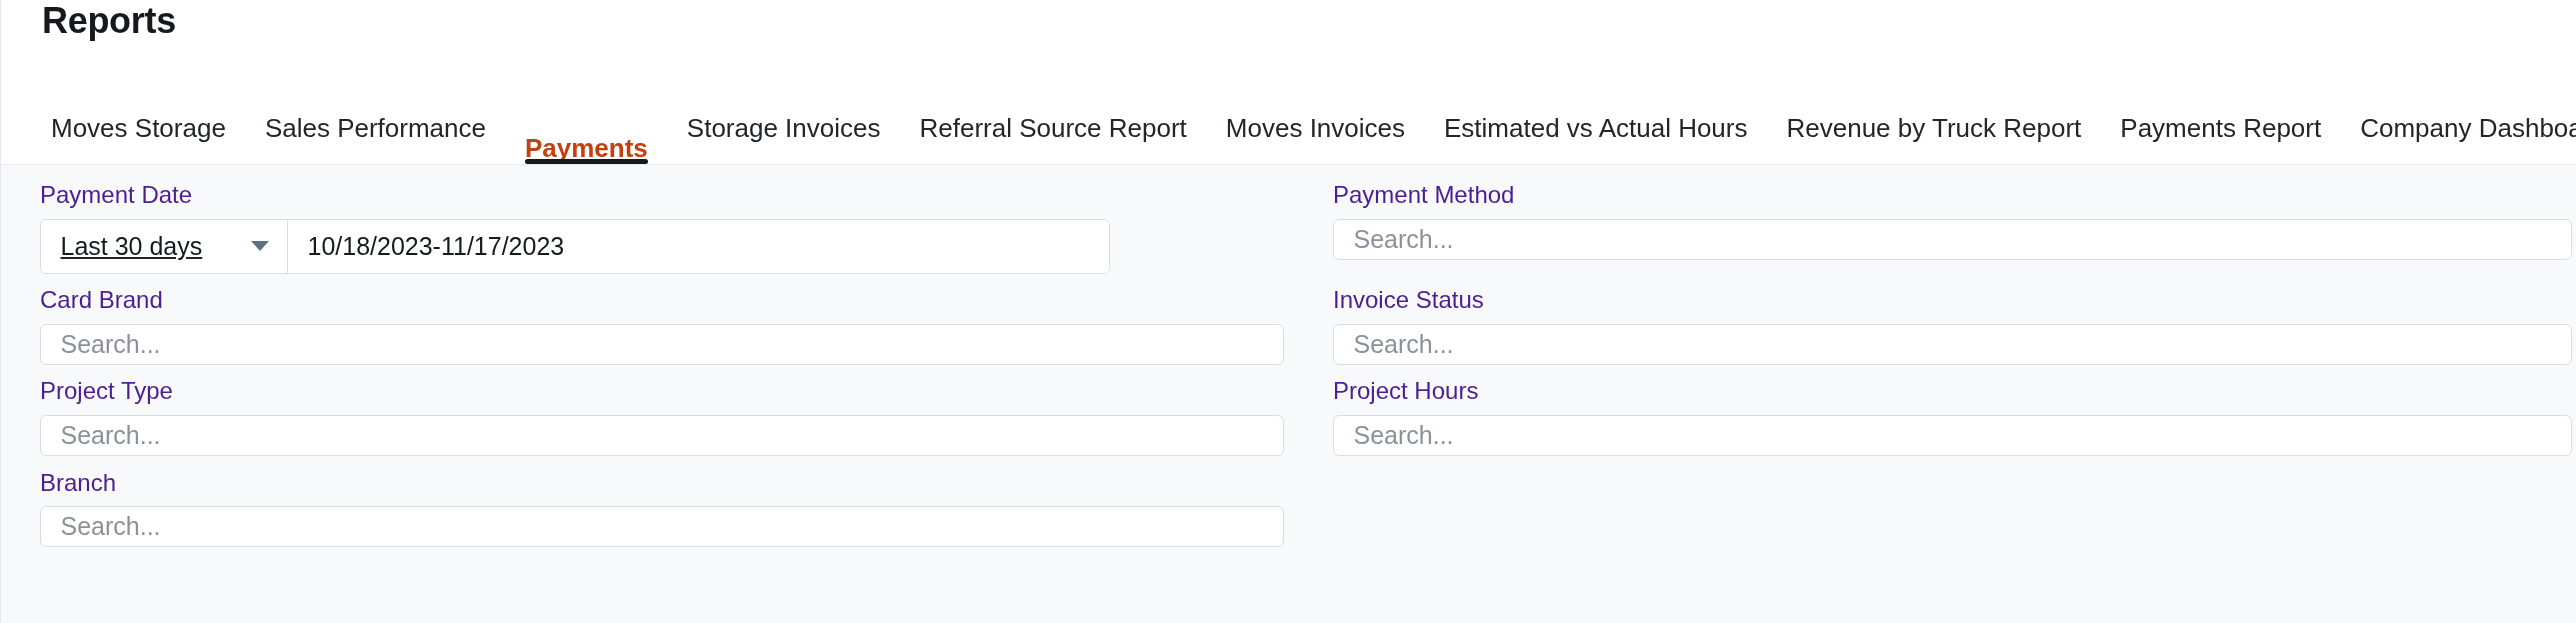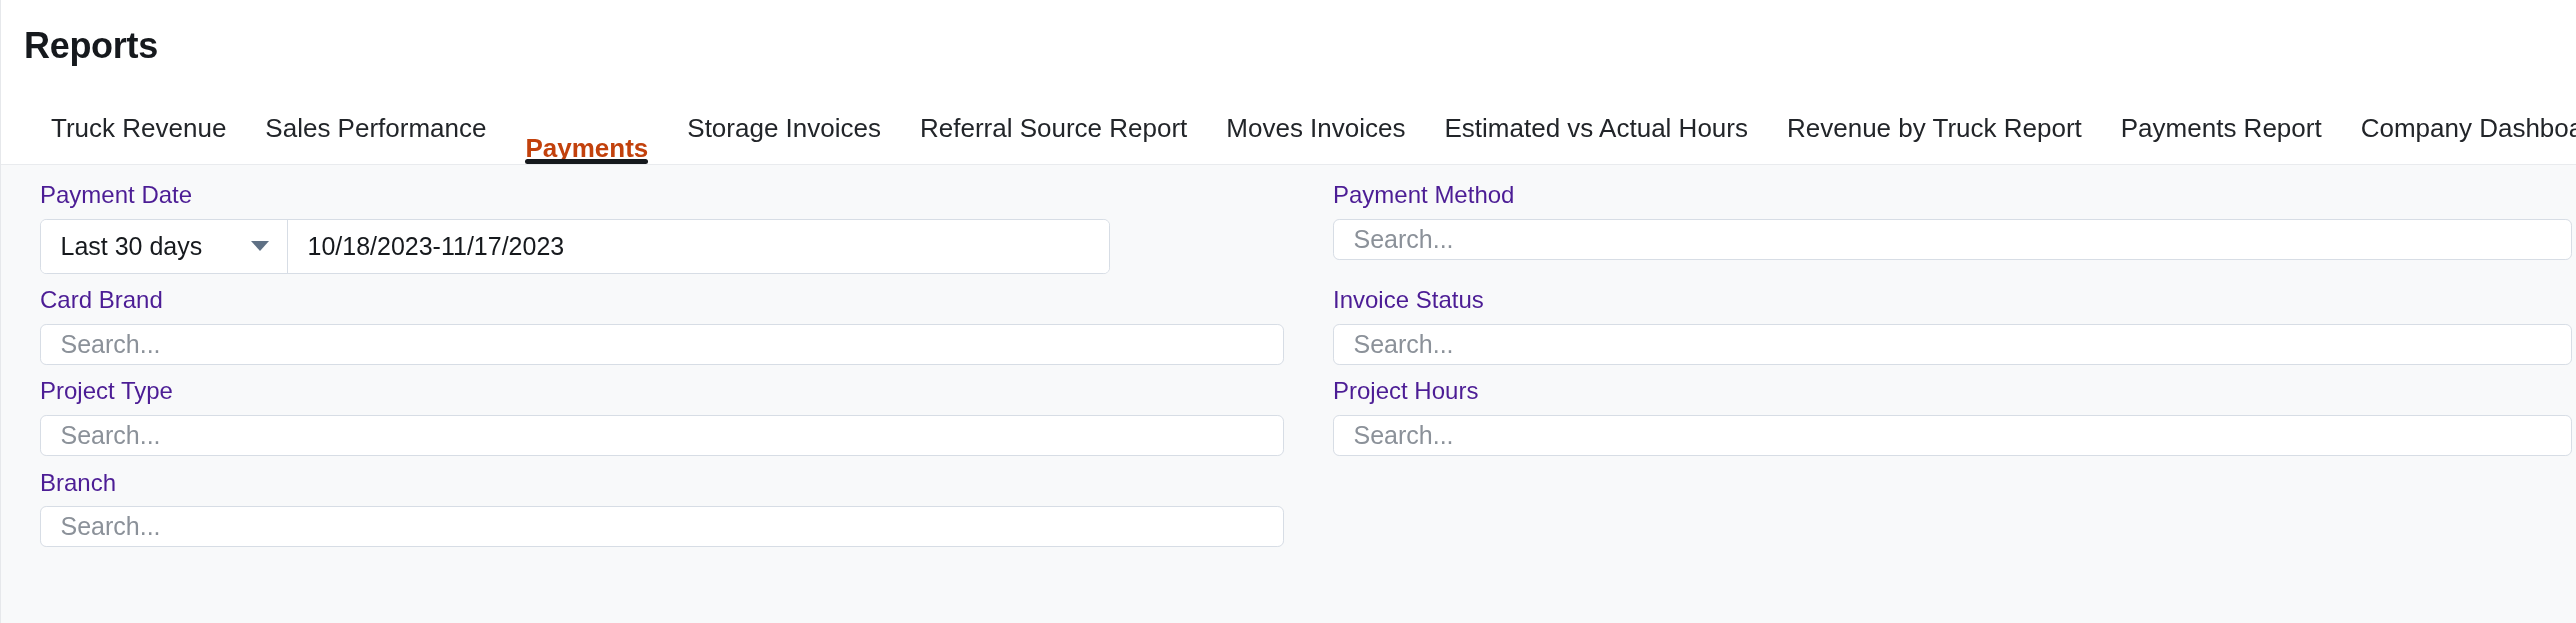--- a/index.html
+++ b/index.html
@@ -24,22 +24,21 @@
     background: #ffffff;
     border-left: 1.8px solid #e6e8eb;
     overflow: hidden;
   }
 
   
   .header {
     height: 92px;
     background: #ffffff;
     display: flex;
-    align-items: center;
-    padding-left: 23px;
+    padding-left: 41px;
   }
 
   .page-title {
     font-size: 36px;
     font-weight: 700;
     letter-spacing: -0.3px;
     color: #16191d;
   }
 
   
@@ -127,20 +126,21 @@
 
   .date-select {
     width: 247px;
     display: flex;
     align-items: center;
     justify-content: space-between;
     padding: 0 18px 0 19.5px;
     border-right: 1.3px solid #d7dde5;
     background: #ffffff;
     cursor: pointer;
+    text-decoration: underline;
   }
 
   .date-select-value {
     font-size: 25px;
     color: #16191d;
   }
 
   .caret {
     width: 0;
     height: 0;
@@ -217,21 +217,21 @@
 <body>
 
 <div class="app">
 
   <div class="header">
     <h1 class="page-title">Reports</h1>
   </div>
 
   <div class="tabbar">
     <div class="tab">
-      <span>Truck Revenue</span>
+      <span>Moves Storage</span>
     </div>
     <div class="tab">
       <span>Sales Performance</span>
     </div>
     <div class="tab active">
       <span>Payments</span>
     </div>
     <div class="tab">
       <span>Storage Invoices</span>
     </div>

